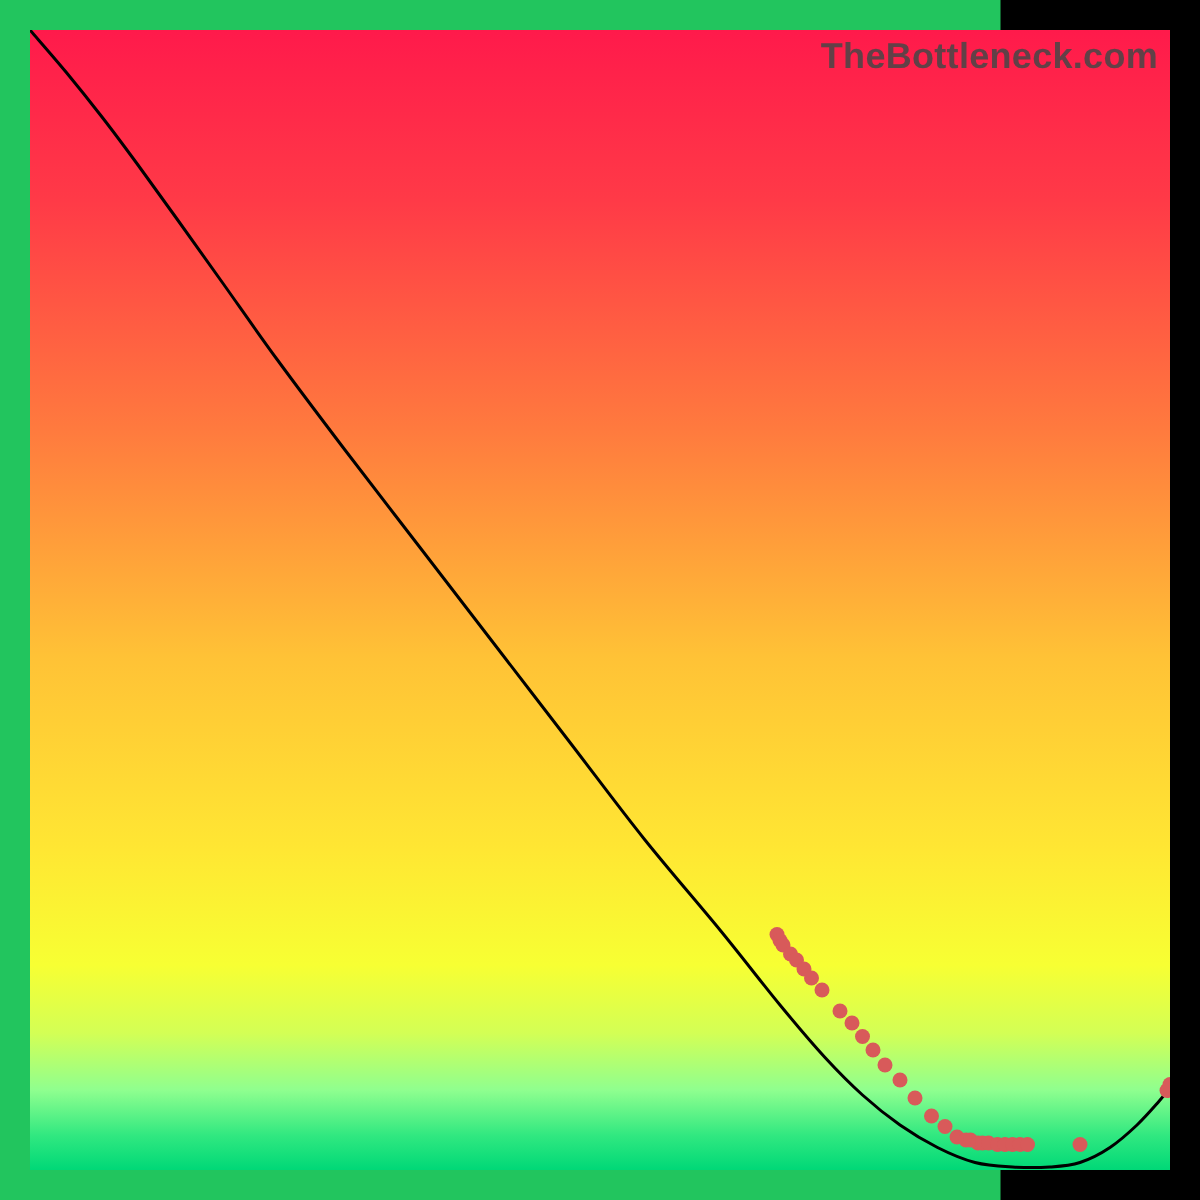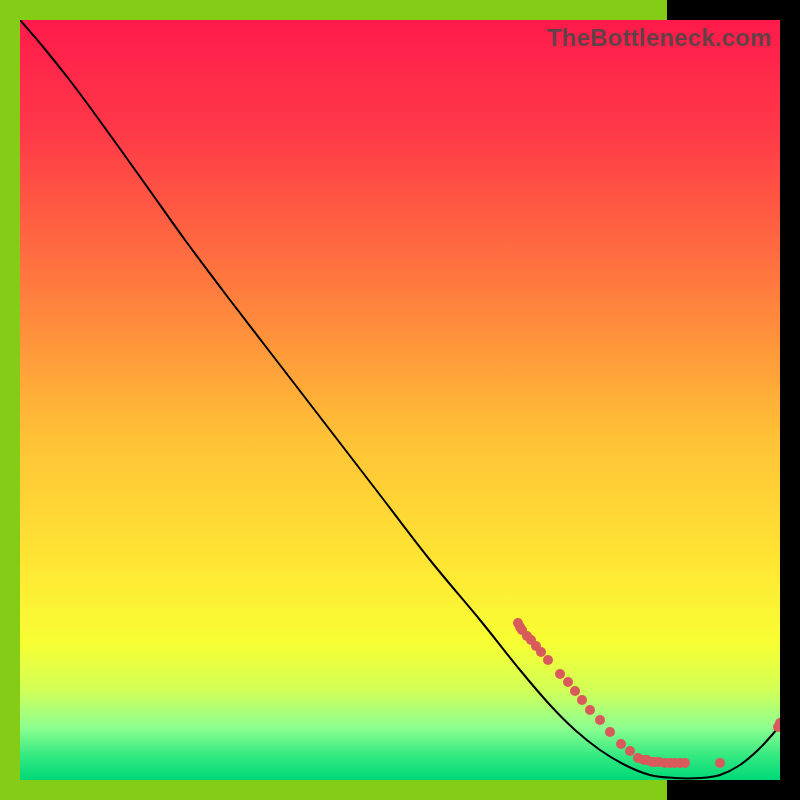--- a/index.html
+++ b/index.html
@@ -1,17 +1,17 @@
 <!DOCTYPE html>
 <html><head>
 <meta charset="utf-8">
 <style>
   * { margin: 0; padding: 0; box-sizing: border-box; }
   html, body { width: 800px; height: 800px; overflow: hidden; background: #000; }
-  .stage { position: relative; width: 667px; height: 800px; background: #84cc16; }
+  .stage { position: relative; width: 667px; height: 800px; background: #22c55e; }
   .plot {
     position: absolute;
     left: 20px;
     top: 20px;
     width: 760px;
     height: 760px;
     overflow: hidden;
   }
   .gradient-fill {
     position: absolute;

